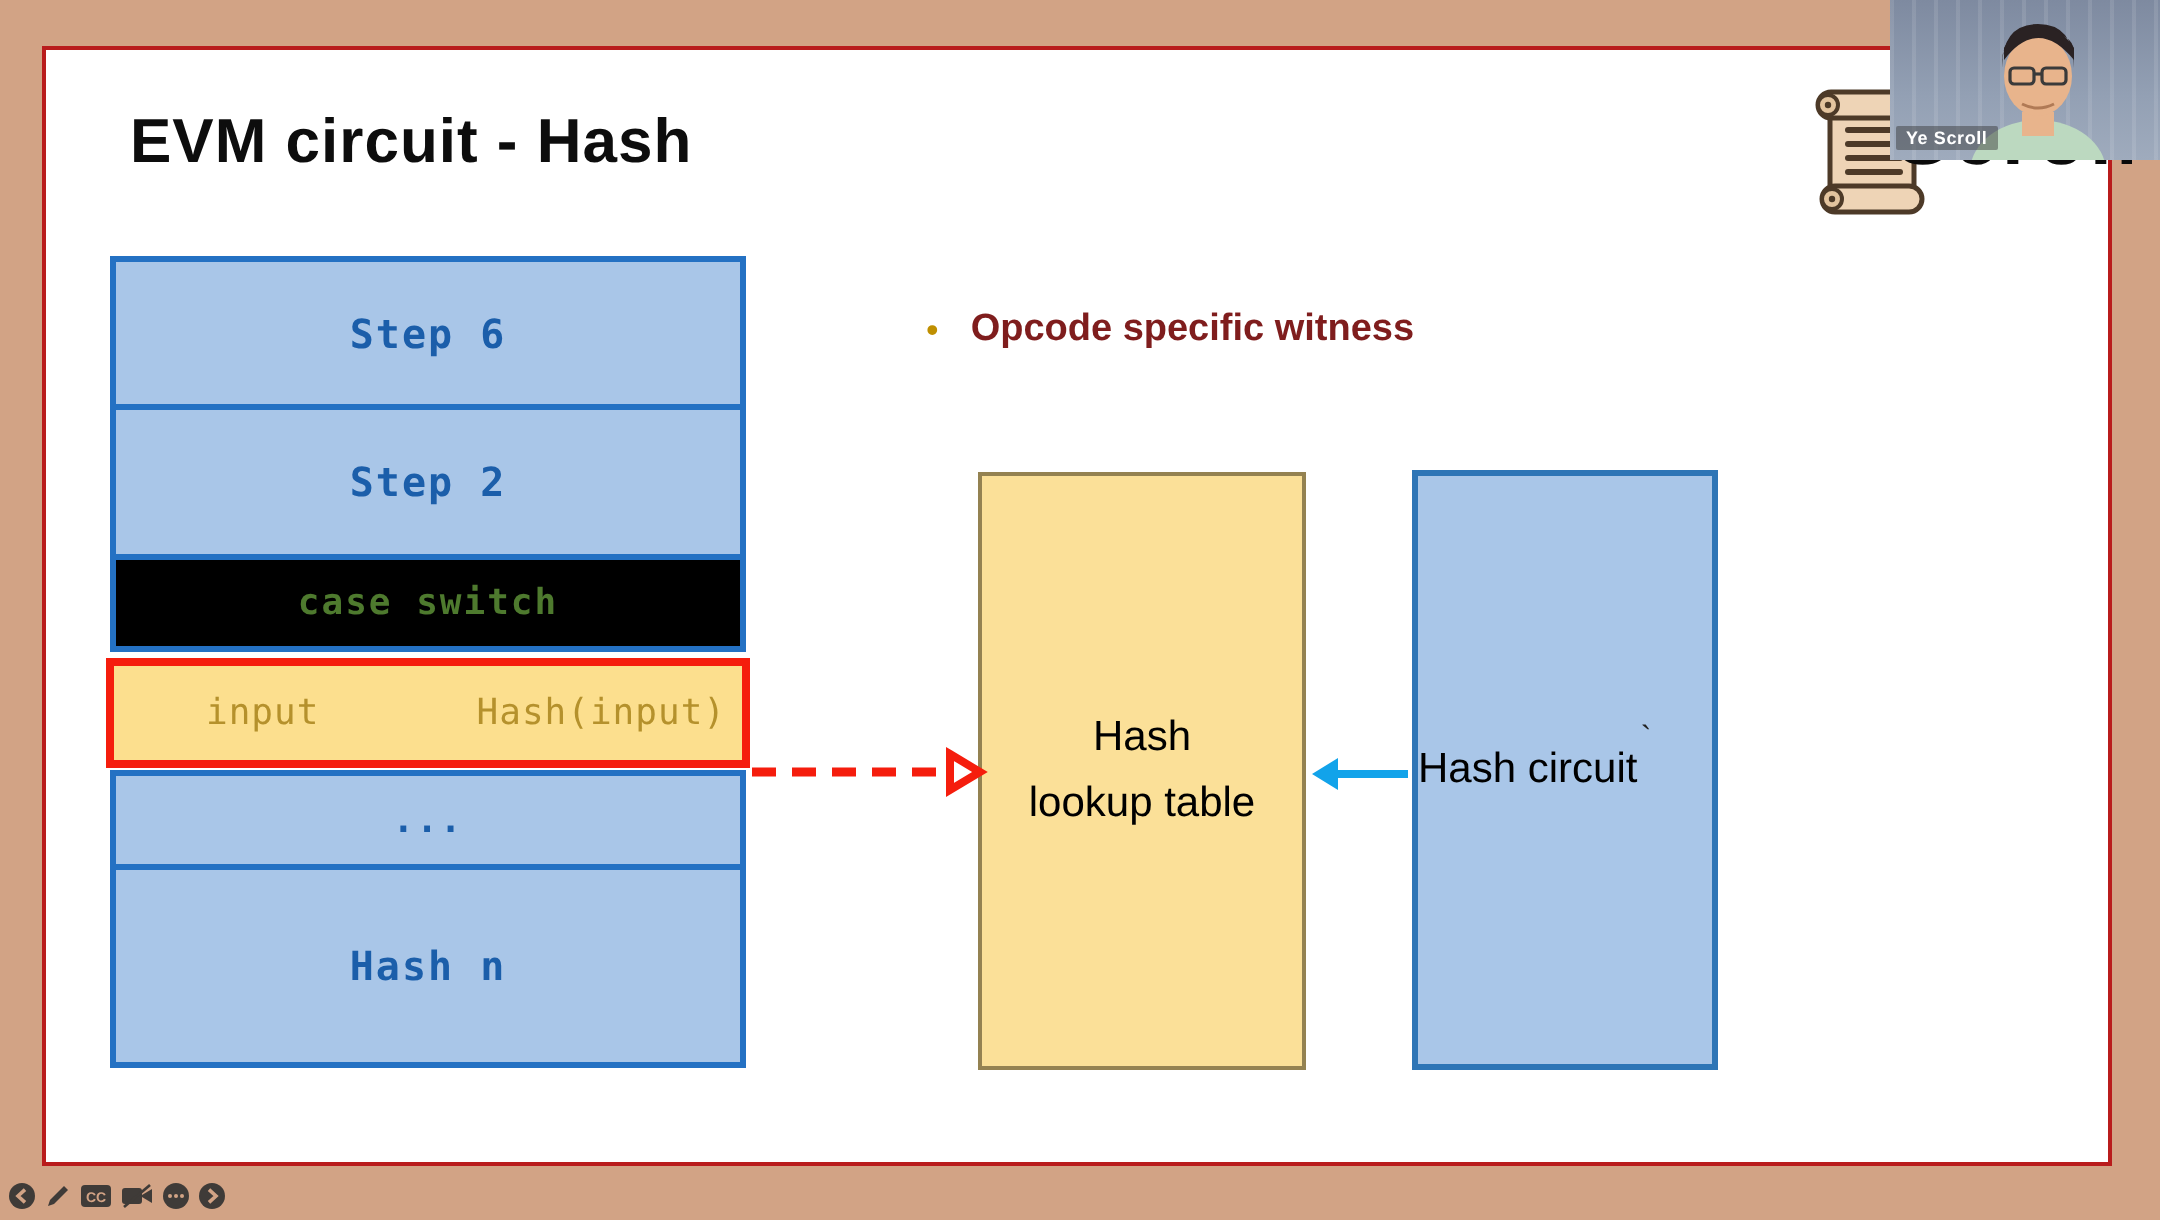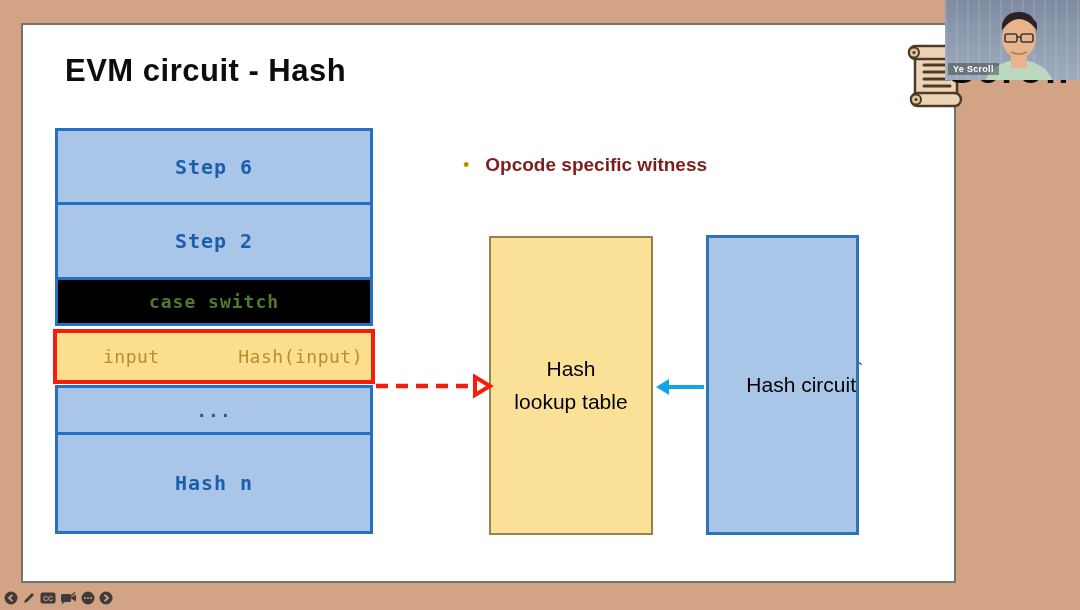--- a/index.html
+++ b/index.html
@@ -5,22 +5,22 @@
   * { margin:0; padding:0; box-sizing:border-box; }
   html,body { width:1080px; height:610px; overflow:hidden; }
   body {
     position:relative;
     background:#d2a385;
     font-family:"Liberation Sans", sans-serif;
   }
 
   
   .slide {
-    position:absolute; left:21px; top:23px; width:935px; height:560px;
-    background:#ffffff; border:2px solid #737373; z-index:1;
+    position:absolute; left:21px; top:23px; width:1035px; height:560px;
+    background:#ffffff; border:2px solid #b91c1c; z-index:1;
   }
   .slide-title {
     position:absolute; left:42px; top:28px;
     font-size:31px; font-weight:700; color:#0d0d0d; letter-spacing:.5px;
   }
 
   
   .stack { position:absolute; left:32px; top:103px; width:318px; }
   .bluebox {
     width:318px; background:#a9c6e8; border:3px solid #2471c3;
@@ -71,21 +71,21 @@
   
   .lookup-box {
     position:absolute; left:466px; top:211px; width:164px; height:299px;
     background:#fbe098; border:2px solid #948251;
     display:flex; align-items:center; justify-content:center; text-align:center;
   }
   .lookup-box .boxtext { font-size:21px; color:#000; line-height:1.55; }
   .circuit-box {
     position:absolute; left:683px; top:210px; width:153px; height:300px;
     background:#a9c6e8; border:3px solid #2e75b6;
-    display:flex; align-items:center; justify-content:flex-end;
+    display:flex; align-items:center; justify-content:flex-start;
   }
   .circuit-box .boxtext { font-size:21px; color:#000; position:relative; }
   .stray-mark { position:absolute; top:-12px; right:-7px; font-size:16px; color:#222; }
 
   
   .arrows { position:absolute; left:0; top:0; width:1035px; height:560px; pointer-events:none; }
 
   
   .scroll-icon { position:absolute; left:878px; top:16px; }
   .wordmark-clip {

